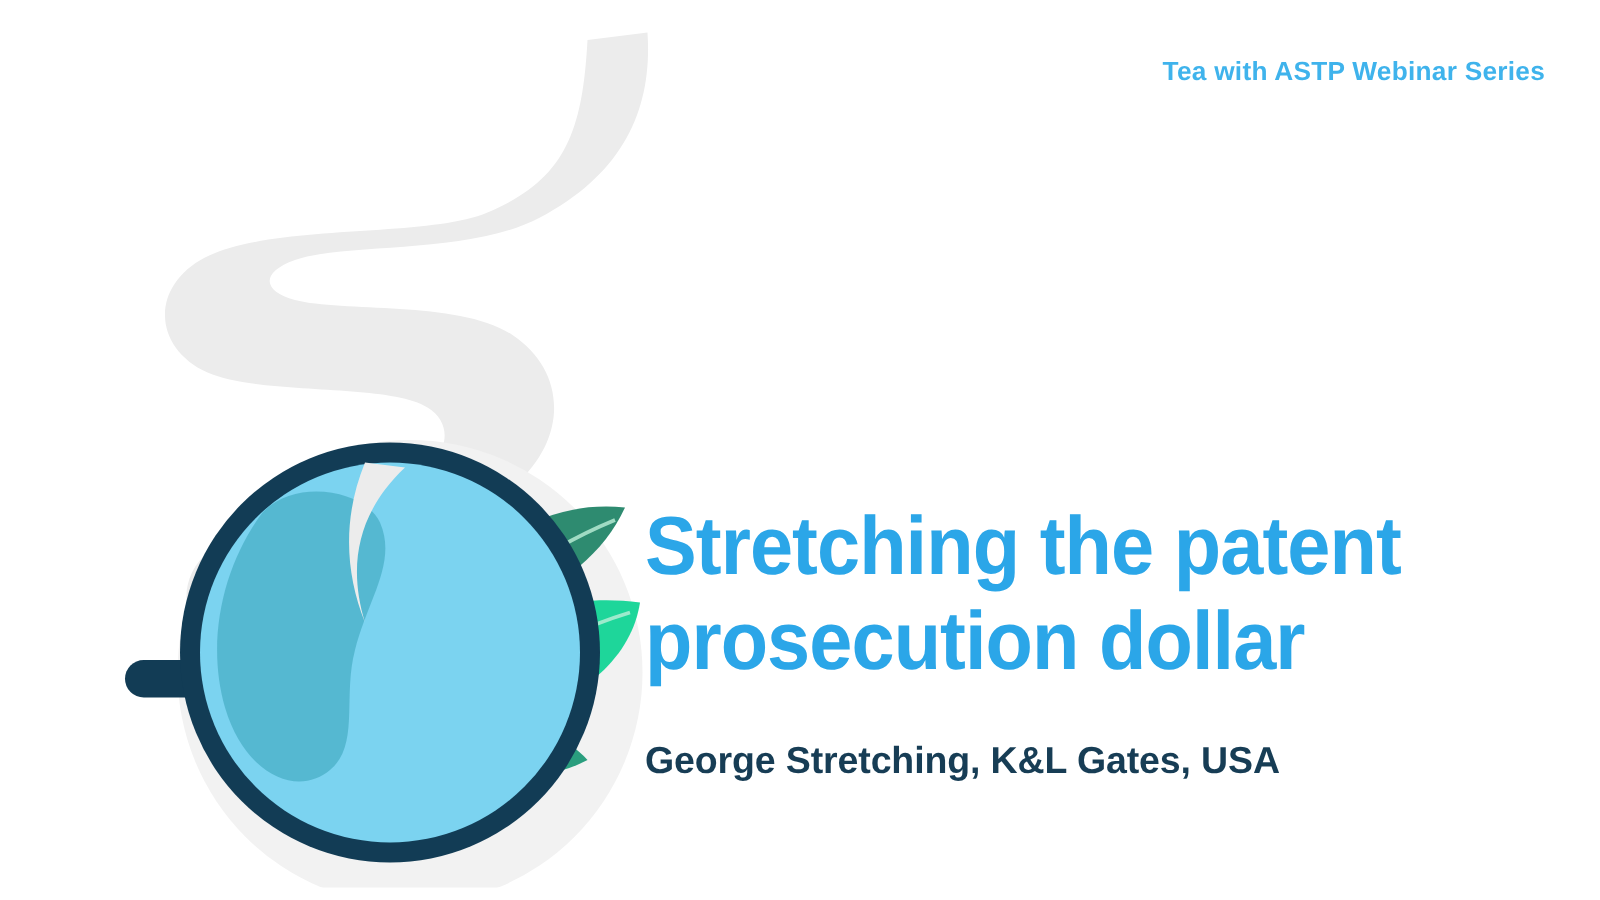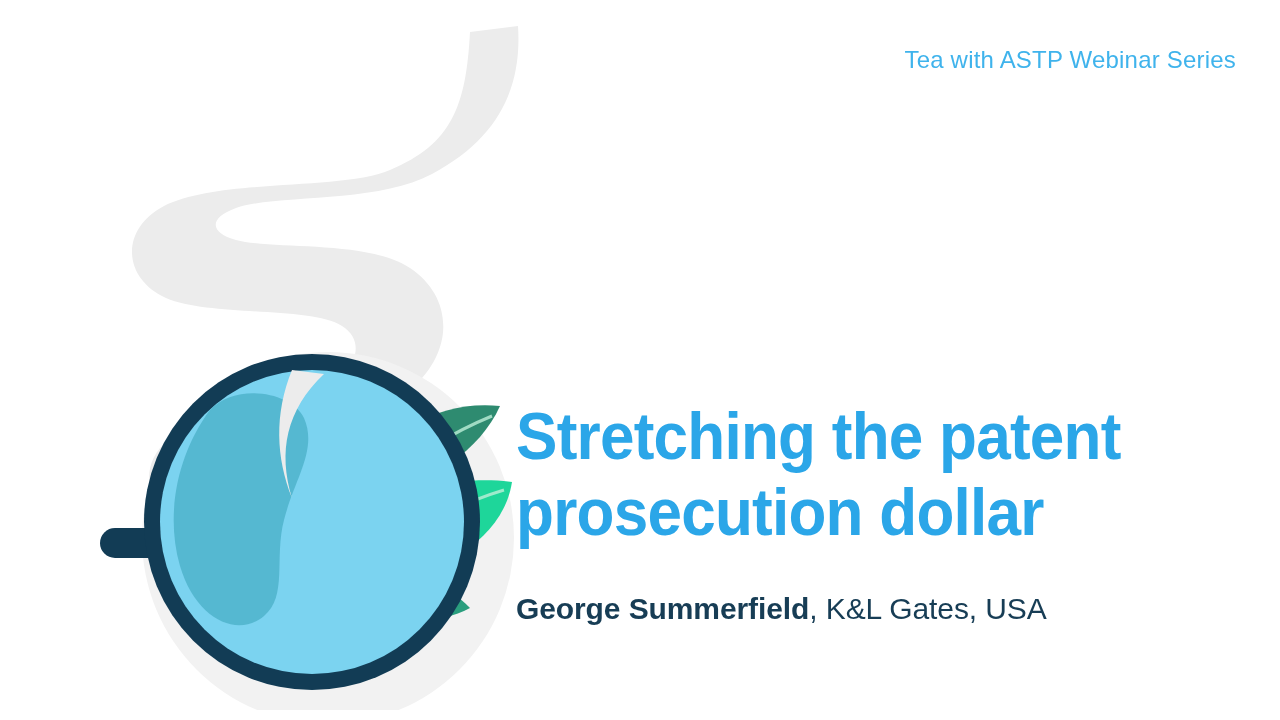--- a/index.html
+++ b/index.html
@@ -18,22 +18,22 @@
     height: 720px;
     background: #ffffff;
     overflow: hidden;
   }
 
   
   .series-header {
     position: absolute;
     top: 46px;
     right: 44px;
-    font-size: 24px;
-    font-weight: 400;
+    font-size: 21px;
+    font-weight: 700;
     letter-spacing: 0.2px;
     color: #3FB3EC;
     white-space: nowrap;
     text-align: right;
   }
 
   
   .illustration {
     position: absolute;
     left: 60px;
@@ -72,21 +72,21 @@
     font-size: 30px;
     line-height: 38px;
     letter-spacing: -0.1px;
     color: #173D55;
     white-space: nowrap;
   }
   .speaker-name {
     font-weight: 700;
   }
   .speaker-affiliation {
-    font-weight: 400;
+    font-weight: 700;
   }
 </style>
 </head>
 <body>
 
 <div id="slide">
 
   <div class="series-header">Tea with ASTP Webinar Series</div>
 
   <div class="illustration">
@@ -177,17 +177,17 @@
                  C 218 442, 226 400, 264 364 Z" fill="#ECECEC"></path>
       </g>
 
     </svg>
   </div>
 
   <div class="text-block">
     <h1 class="talk-title">Stretching the patent
 prosecution dollar</h1>
     <p class="speaker-line">
-      <span class="speaker-name">George Summerfield</span><span class="speaker-affiliation">, K&amp;L Gates, USA</span>
+      <span class="speaker-name">George Stretching</span><span class="speaker-affiliation">, K&amp;L Gates, USA</span>
     </p>
   </div>
 
 </div>
 
 </body></html>

